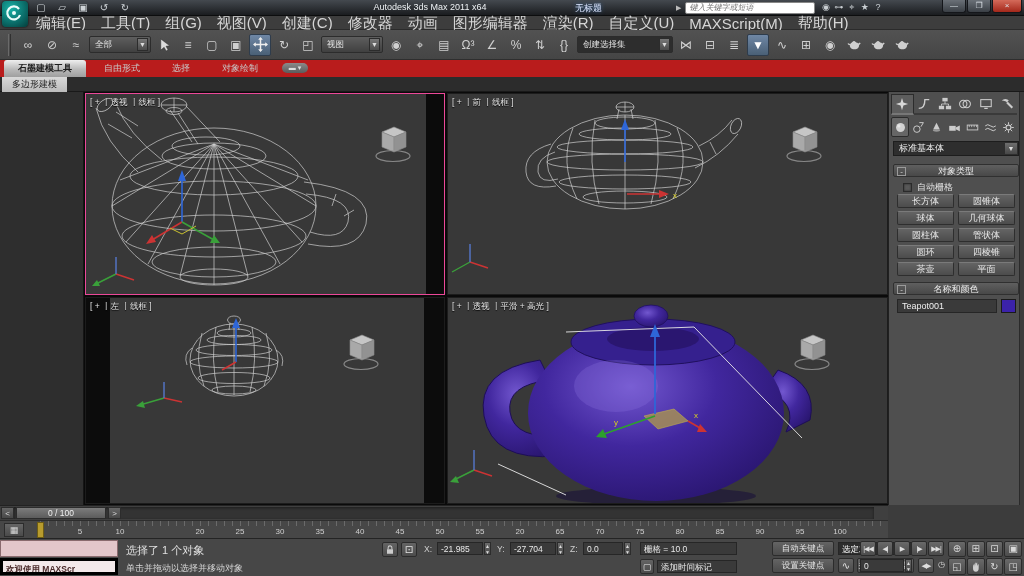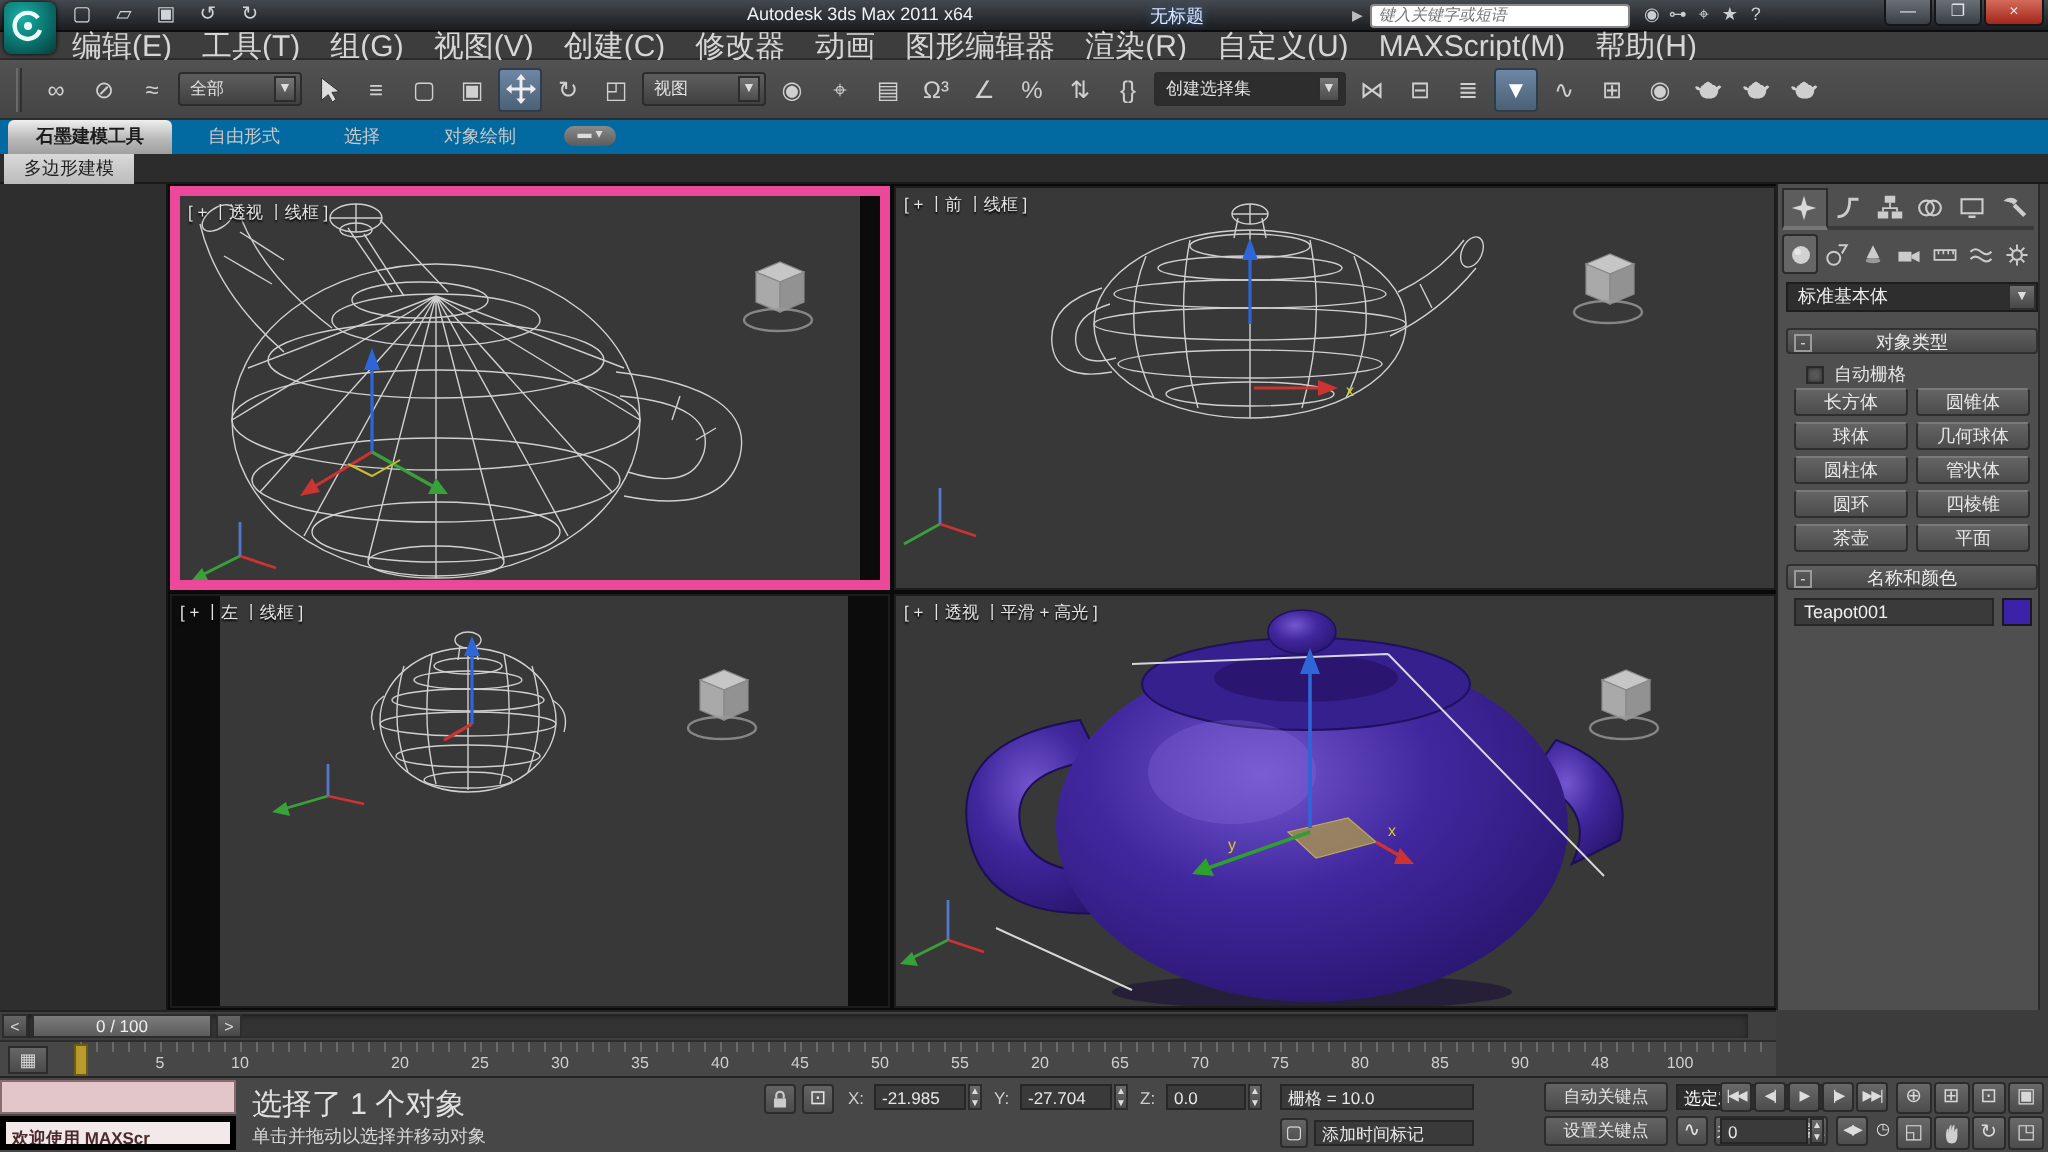--- a/index.html
+++ b/index.html
@@ -35,34 +35,34 @@
   .tbtn{width:22px;height:22px;border:1px solid transparent;border-radius:2px;color:#d0d0d0;font-size:12px;
     display:flex;align-items:center;justify-content:center;flex:0 0 auto;}
   .tbtn.active{background:linear-gradient(#6f87a5,#4a6076);border:1px solid #2e3c4c;color:#fff;}
   .tbtn svg{display:block;}
   .tdrop{height:17px;background:linear-gradient(#5e5e5e,#404040);border:1px solid #2c2c2c;border-radius:2px;
     color:#e2e2e2;font-size:8.5px;display:flex;align-items:center;padding:0 2px 0 5px;gap:4px;flex:0 0 auto;}
   .tdrop .arr{width:11px;height:13px;background:linear-gradient(#777,#4c4c4c);border:1px solid #2c2c2c;
     font-size:7px;color:#ddd;text-align:center;line-height:12px;}
   .tdrop.dark{background:#2d2d2d;}
   
-  .ribbontabs{position:absolute;left:0;top:60px;width:1024px;height:17px;background:#0369a1;}
+  .ribbontabs{position:absolute;left:0;top:60px;width:1024px;height:17px;background:#b91c1c;}
   .rtab{position:relative;float:left;height:17px;line-height:17px;padding:0 14px;font-size:9px;color:#c8c8c8;margin-left:4px;}
   .rtab.active{background:linear-gradient(#efefef,#b9b9b9 55%,#9f9f9f);color:#1c1c1c;border-radius:3px 3px 0 0;font-weight:bold;}
   .rtab-pill{float:left;margin:3px 0 0 10px;width:26px;height:10px;background:linear-gradient(#8a8a8a,#5c5c5c);
     border-radius:5px;color:#ddd;font-size:7px;text-align:center;line-height:10px;}
   .ribbonpanel{position:absolute;left:0;top:77px;width:1024px;height:15px;background:#2c2c2c;border-bottom:1px solid #191919;}
   .ptab{position:absolute;left:2px;top:0;height:28px;line-height:14px;padding:0 10px;font-size:9px;color:#222;
     background:linear-gradient(#d9d9d9,#a2a2a2);border-radius:0 0 3px 3px;}
   
   .workspace{position:absolute;left:0;top:92px;width:1024px;height:413px;background:#262626;}
   .leftstrip{position:absolute;left:0;top:0;width:84px;height:413px;background:#2e2e2e;border-right:1px solid #151515;}
   .vpregion{position:absolute;left:84px;top:0;width:804px;height:413px;background:#0a0a0a;}
   .vp{position:absolute;background:#383838;border:1px solid #1c1c1c;overflow:hidden;}
-  .vp.activevp{border:5px solid #ec4899;}
+  .vp.activevp{border:1px solid #ec4899;}
   .vplabel{position:absolute;left:4px;top:3px;color:#e3e3e3;font-size:8.5px;white-space:nowrap;text-shadow:0 1px 1px #000;}
   .viewcube{position:absolute;}
   
   .cmdpanel{position:absolute;left:888px;top:0;width:136px;height:413px;background:#4f4f4f;border-left:1px solid #202020;}
   .cp-tabs{position:absolute;left:2px;top:2px;width:126px;height:21px;display:flex;}
   .cp-tab{flex:1;display:flex;align-items:center;justify-content:center;border-bottom:2px solid #3a3a3a;}
   .cp-tab.active{background:#5d5d5d;border:1px solid #2c2c2c;border-bottom:2px solid #777;}
   .cp-cats{position:absolute;left:2px;top:25px;width:126px;height:20px;display:flex;}
   .cp-cat{flex:1;display:flex;align-items:center;justify-content:center;border:1px solid transparent;}
   .cp-cat.active{background:#666;border:1px solid #2c2c2c;border-radius:2px;}
@@ -96,21 +96,21 @@
   .ruler{position:absolute;left:32px;top:0;width:850px;height:18px;
     background:repeating-linear-gradient(90deg,#6a6a6a 0 1px,transparent 1px 8px);background-position:8px 0;
     background-size:100% 5px;background-repeat:no-repeat;}
   .tick-label{position:absolute;top:6px;font-size:8px;color:#cfcfcf;transform:translateX(-50%);}
   .framemarker{position:absolute;left:37px;top:1px;width:7px;height:16px;background:#b79b2e;border:1px solid #6d5c14;}
   
   .statusbar{position:absolute;left:0;top:538px;width:1024px;height:38px;background:#474747;border-top:1px solid #242424;}
   .mini-listener{position:absolute;left:0;top:1px;width:118px;height:17px;background:#e3c6ca;border:1px solid #8a6a6e;}
   .mini-listener2{position:absolute;left:0;top:19px;width:118px;height:17px;background:#f3e9ea;border:3px solid #000000;
     color:#4a2a2a;font-size:8.5px;line-height:16px;padding-left:3px;font-weight:bold;white-space:nowrap;overflow:hidden;}
-  .stattext{position:absolute;left:126px;top:4px;color:#e0e0e0;font-size:15px;white-space:nowrap;}
+  .stattext{position:absolute;left:126px;top:4px;color:#e0e0e0;font-size:11px;white-space:nowrap;}
   .prompttext{position:absolute;left:126px;top:23px;color:#d6d6d6;font-size:9px;white-space:nowrap;}
   .sbtn{position:absolute;height:15px;background:linear-gradient(#646464,#4b4b4b);border:1px solid #2c2c2c;
     border-radius:2px;color:#e4e4e4;font-size:8.5px;text-align:center;display:flex;align-items:center;justify-content:center;}
   .sfield{position:absolute;height:13px;background:#3a3a3a;border:1px solid #262626;color:#e8e8e8;
     font-size:8.5px;padding:0 3px;line-height:12px;}
   .slabel{position:absolute;color:#cfcfcf;font-size:8.5px;}
   .spin{position:absolute;width:7px;height:13px;background:linear-gradient(#6a6a6a,#4a4a4a);border:1px solid #2c2c2c;
     color:#ddd;font-size:5px;line-height:6px;text-align:center;}
   .pbtn{position:absolute;top:2px;width:16px;height:15px;background:linear-gradient(#696969,#4c4c4c);
     border:1px solid #2b2b2b;border-radius:2px;color:#ddd;font-size:7px;text-align:center;line-height:14px;letter-spacing:-1px;}
@@ -570,21 +570,21 @@
         <span class="tick-label" style="left: 368px;">45</span>
         <span class="tick-label" style="left: 408px;">50</span>
         <span class="tick-label" style="left: 448px;">55</span>
         <span class="tick-label" style="left: 488px;">20</span>
         <span class="tick-label" style="left: 528px;">65</span>
         <span class="tick-label" style="left: 568px;">70</span>
         <span class="tick-label" style="left: 608px;">75</span>
         <span class="tick-label" style="left: 648px;">80</span>
         <span class="tick-label" style="left: 688px;">85</span>
         <span class="tick-label" style="left: 728px;">90</span>
-        <span class="tick-label" style="left: 768px;">48</span>
+        <span class="tick-label" style="left: 768px;">95</span>
         <span class="tick-label" style="left: 808px;">100</span>
       </div>
     <div class="framemarker"></div>
   </div>
 
   <div class="statusbar">
     <div class="mini-listener"></div>
     <div class="mini-listener2">欢迎使用 MAXScr</div>
     <div class="stattext">选择了 1 个对象</div>
     <div class="prompttext">单击并拖动以选择并移动对象</div>

